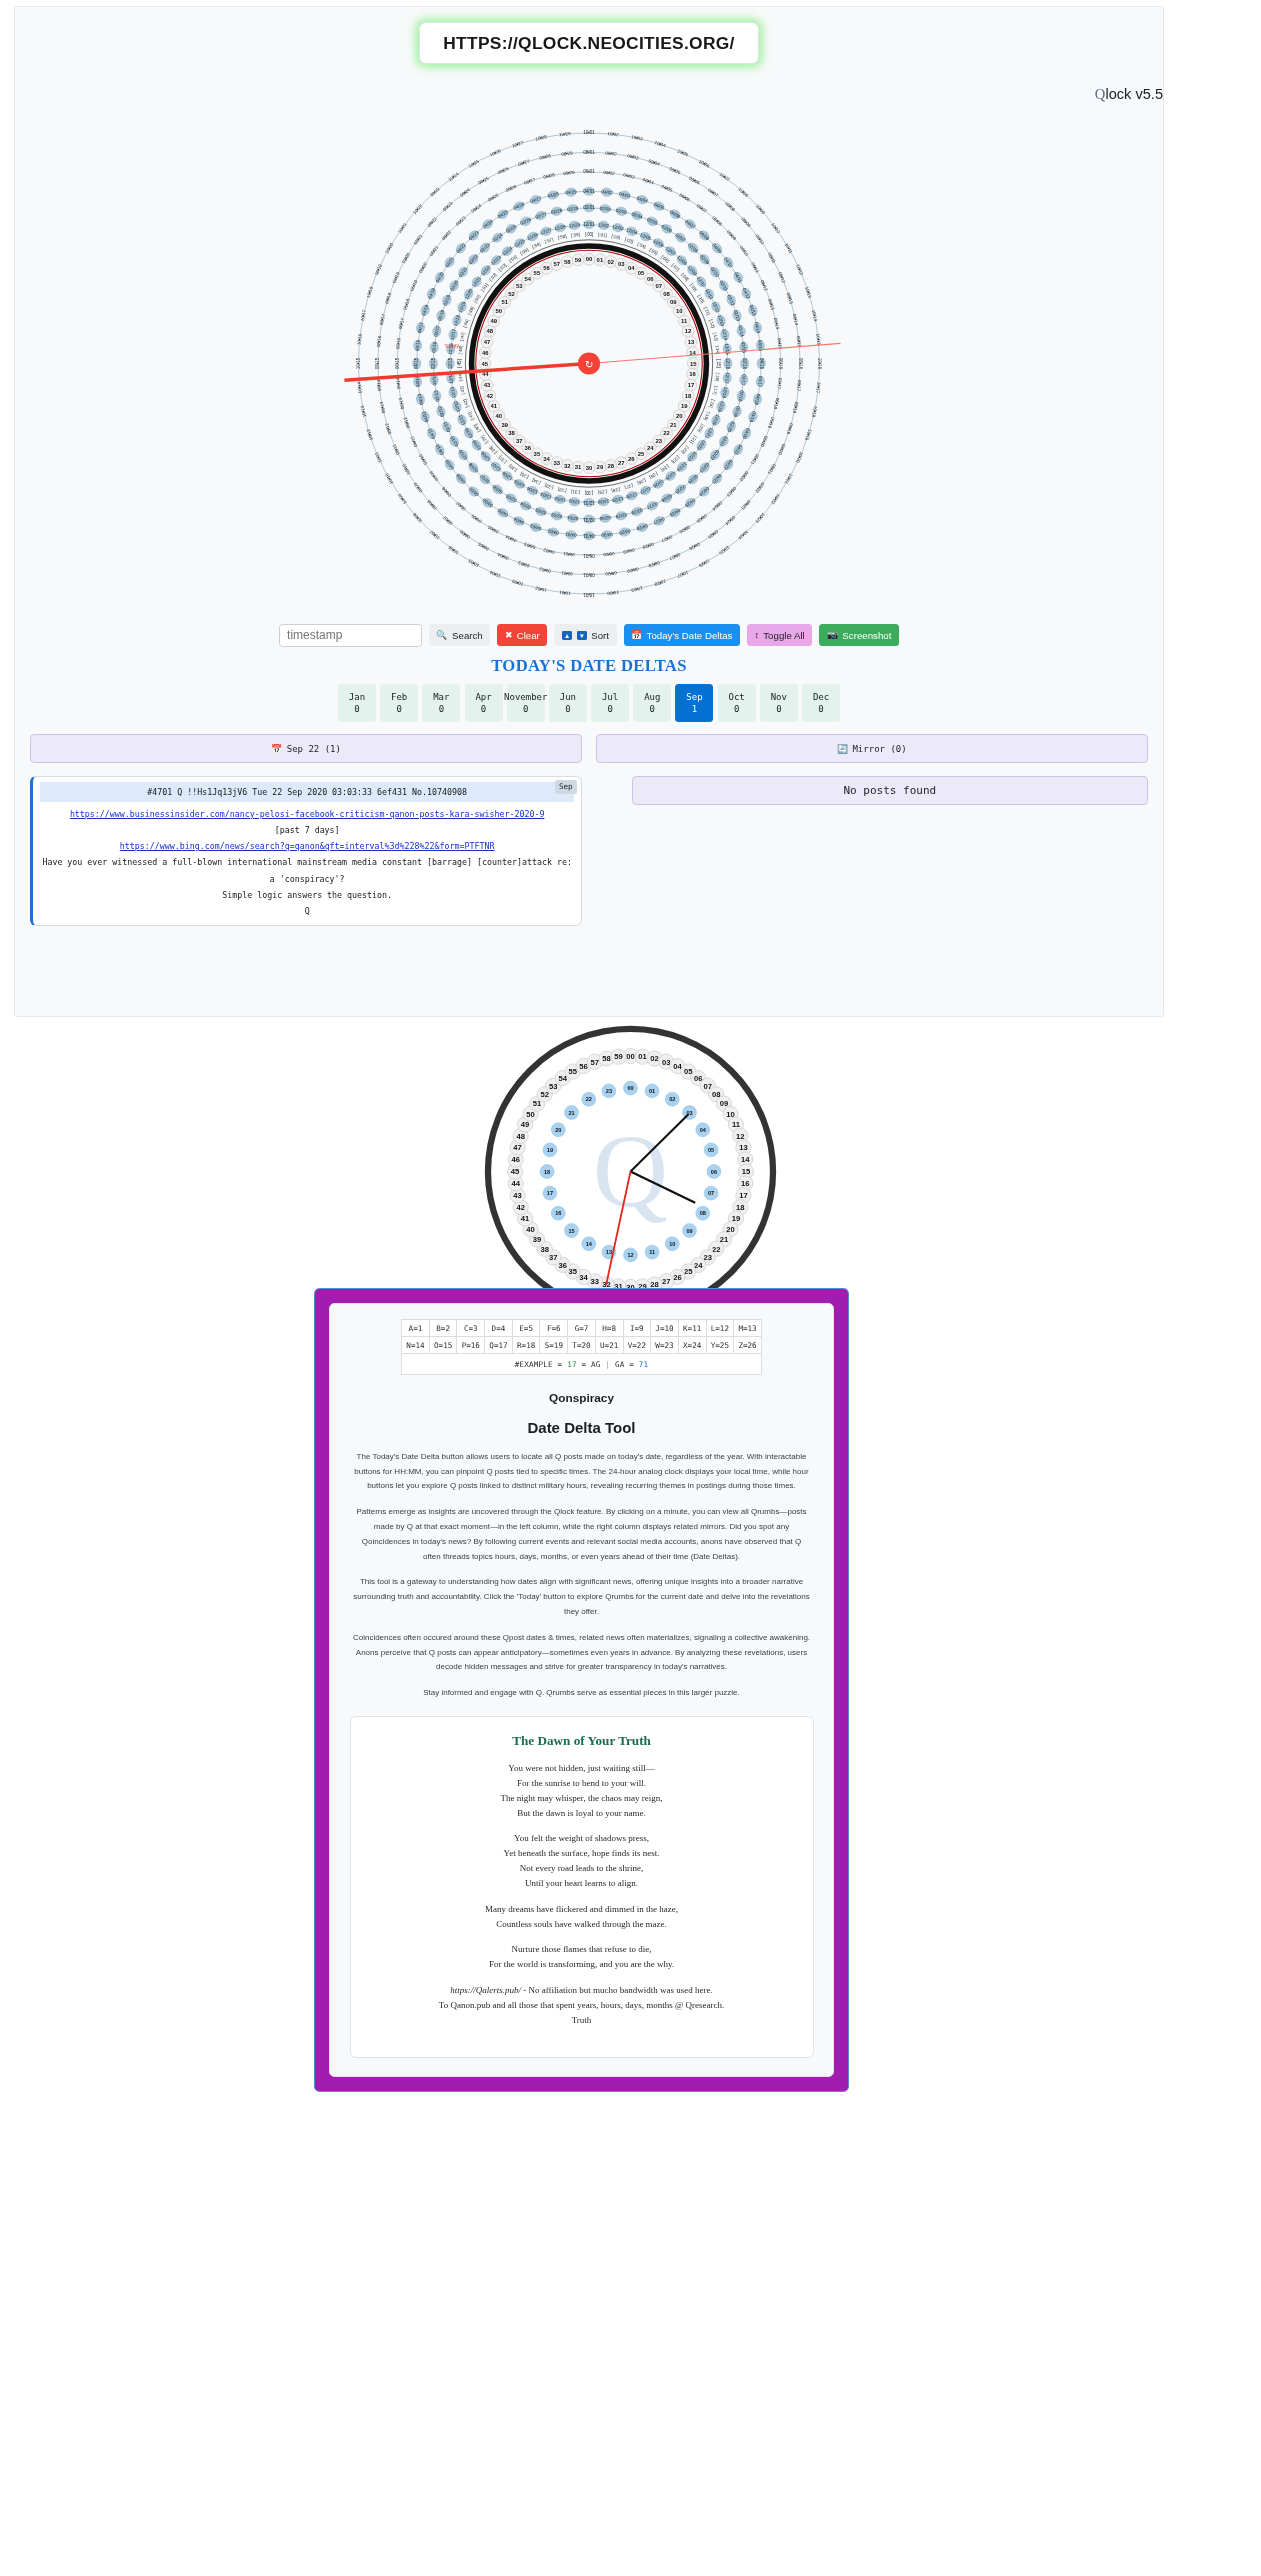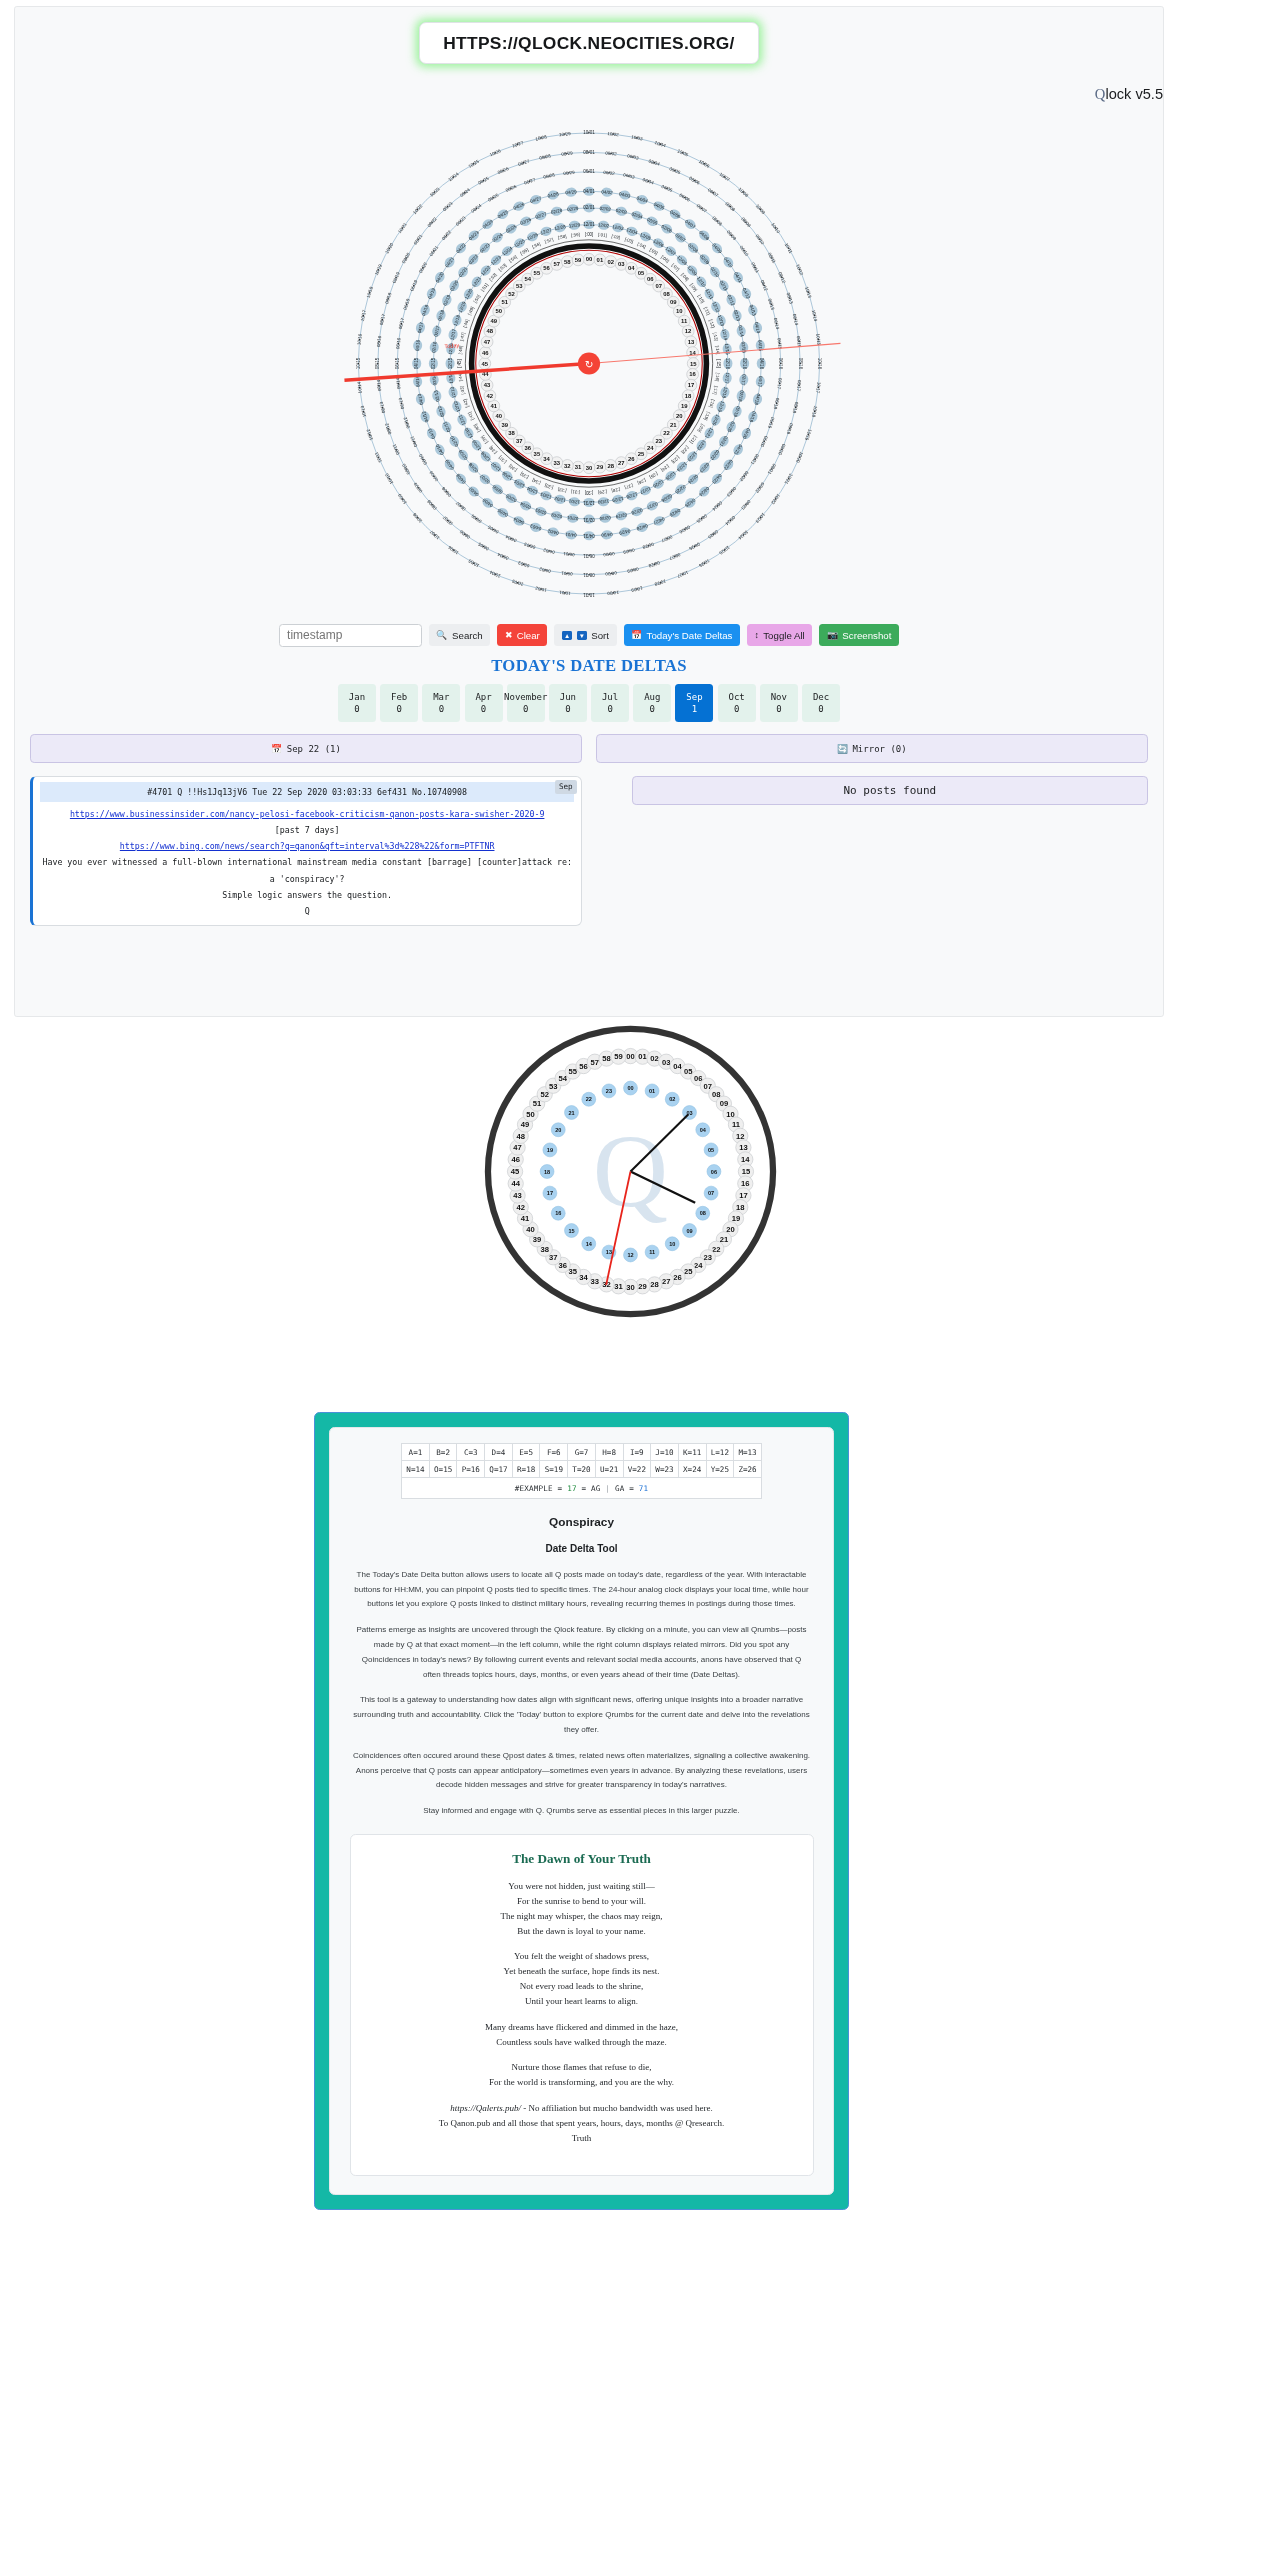--- a/index.html
+++ b/index.html
@@ -136,44 +136,44 @@
     text-align:center; margin-top:6.3px;
     font-family:"DejaVu Sans Mono", monospace; font-size:8.3px; color:#15181b;
   }
   .post-line a { color:#1330d0; text-decoration: underline; }
 
   
   .small-clock-wrap { position:absolute; left:0; top:1022px; width:1261px; text-align:center; }
 
   
   .info-card {
-    position:absolute; left:314px; top:1412px;
+    position:absolute; left:314px; top:1288px;
     width: 535px;
-    background:#14b8a6; border:0.7px solid #4a90d9; border-radius:5.6px;
+    background:#a21caf; border:0.7px solid #4a90d9; border-radius:5.6px;
     padding: 14px;
   }
   .info-inner {
     border:0.7px solid #e4e7ea; border-radius:5.6px; background:#f7f9fa;
     padding: 15.3px 19.5px 18px;
   }
   .alpha-table { margin: 0 auto 15.3px; border-collapse: collapse; }
   .alpha-table td {
     border:0.7px solid #d9dde1; padding:3.5px 4.2px;
     font-family:"DejaVu Sans Mono", monospace; font-size:7.6px;
     color:#2a2e32; text-align:center; background:#fff;
   }
   .alpha-table td.example {
     padding:5.6px 4.2px; font-size:7.6px; letter-spacing:0.2px;
   }
   .ex-g { color:#1d8a3c; }
   .ex-b { color:#1a6fd4; }
   .ex-sep { color:#9aa0a6; }
 
   .info-h1 { text-align:center; font-size:11.8px; font-weight:bold; color:#1c1f22; margin-bottom:14px; }
-  .info-h2 { text-align:center; font-size:10px; font-weight:bold; color:#1c1f22; margin-bottom:14px; }
+  .info-h2 { text-align:center; font-size:15px; font-weight:bold; color:#1c1f22; margin-bottom:14px; }
   .info-p  {
     text-align:center; font-size:8px; line-height:1.85; color:#3b4044;
     margin-bottom:11px; padding:0 2.8px;
   }
 
   .poem {
     margin-top: 15.3px;
     background:#ffffff; border:0.7px solid #e0e4e8; border-radius:5.6px;
     padding: 15.3px 14px 18px;
   }

